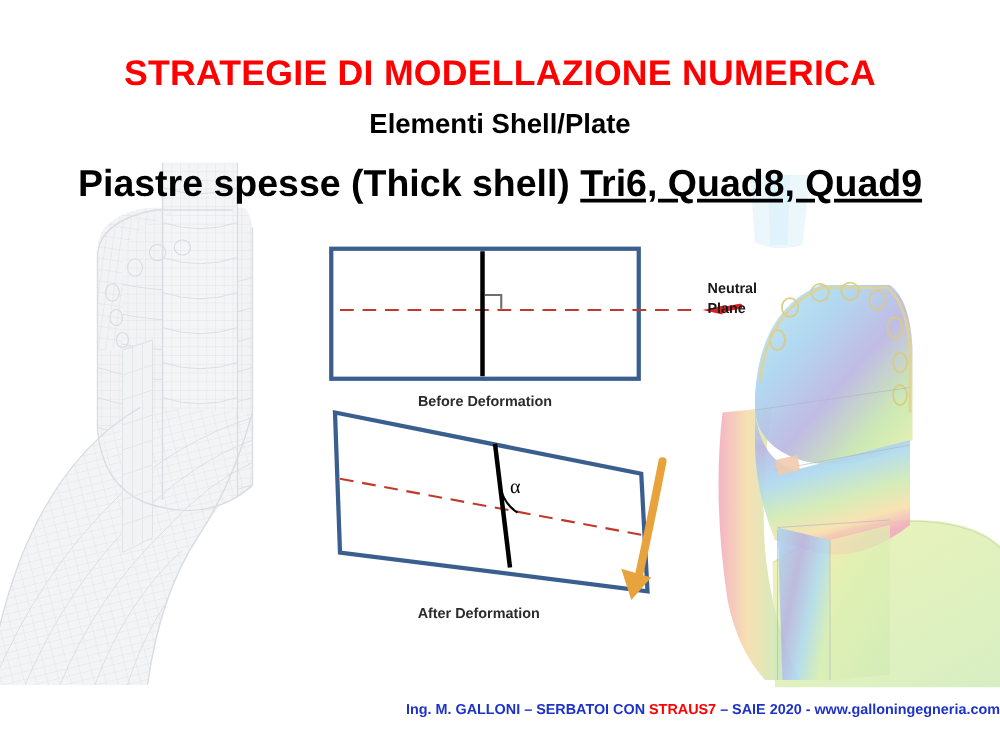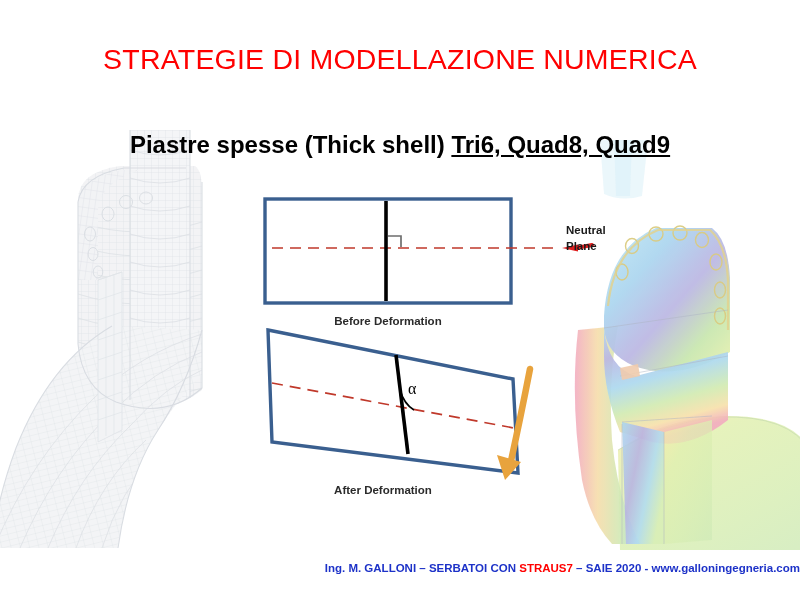--- a/index.html
+++ b/index.html
@@ -49,33 +49,33 @@
   
   .title-block {
     position: absolute;
     left: 0;
     width: 800px;
     text-align: center;
   }
   #title-main {
     top: 43px;
     font-size: 28.5px;
-    font-weight: normal;
+    font-weight: bold;
     color: #FF0000;
     letter-spacing: 0.2px;
   }
   #title-sub1 {
     top: 86px;
     font-size: 22px;
     font-weight: bold;
     color: #000000;
   }
   #title-sub2 {
     top: 131px;
-    font-size: 24px;
+    font-size: 30px;
     font-weight: bold;
     color: #000000;
   }
   #title-sub2 .plain { }
   #title-sub2 .underlined { text-decoration: underline; }
 
   
   #footer {
     position: absolute;
     left: 0;
@@ -296,20 +296,21 @@
     <path d="M60 248 L78 244 L80 256 L62 260 Z" fill="#F0C9A8" opacity="0.9"></path>
   </svg>
 
   <svg id="contour-top-sliver" class="bg-layer" viewBox="0 0 70 60" preserveAspectRatio="none">
     <path d="M8 0 L56 0 L50 56 Q30 62 12 54 Z" fill="#CFEBF5" opacity="0.75"></path>
     <path d="M22 0 L40 0 L38 56 L24 56 Z" fill="#BDE4F2" opacity="0.6"></path>
   </svg>
 
   <div class="title-block" id="title-main">STRATEGIE DI MODELLAZIONE NUMERICA</div>
 
+  <div class="title-block" id="title-sub1">Elementi Shell/Plate</div>
 
   <div class="title-block" id="title-sub2"><span class="plain">Piastre spesse (Thick shell) </span><span class="underlined">Tri6, Quad8, Quad9</span></div>
 
   <svg id="diagram-svg" viewBox="0 0 800 600">
 
     <g>
 
       <rect x="265" y="199" width="246" height="104" fill="#ffffff" stroke="#3A5F8F" stroke-width="3.4"></rect>
 
       <line x1="272" y1="248" x2="558" y2="248" stroke="#C0392B" stroke-width="1.7" stroke-dasharray="11 7"></line>

